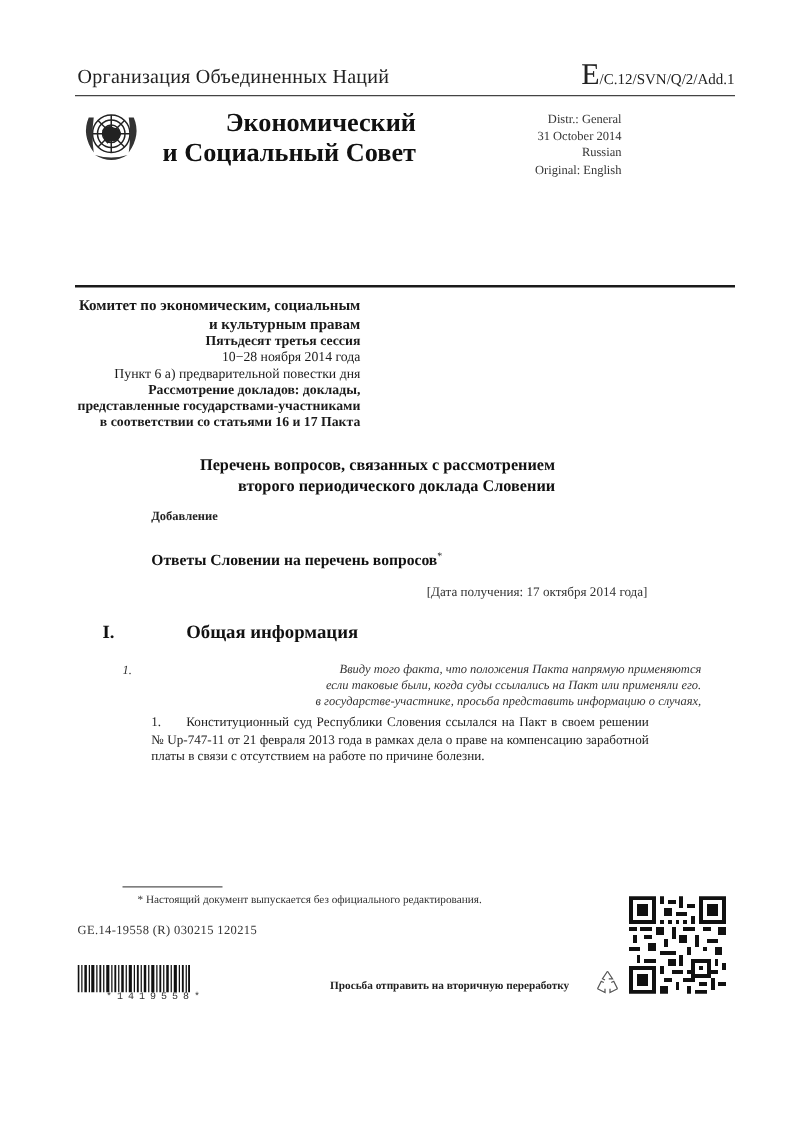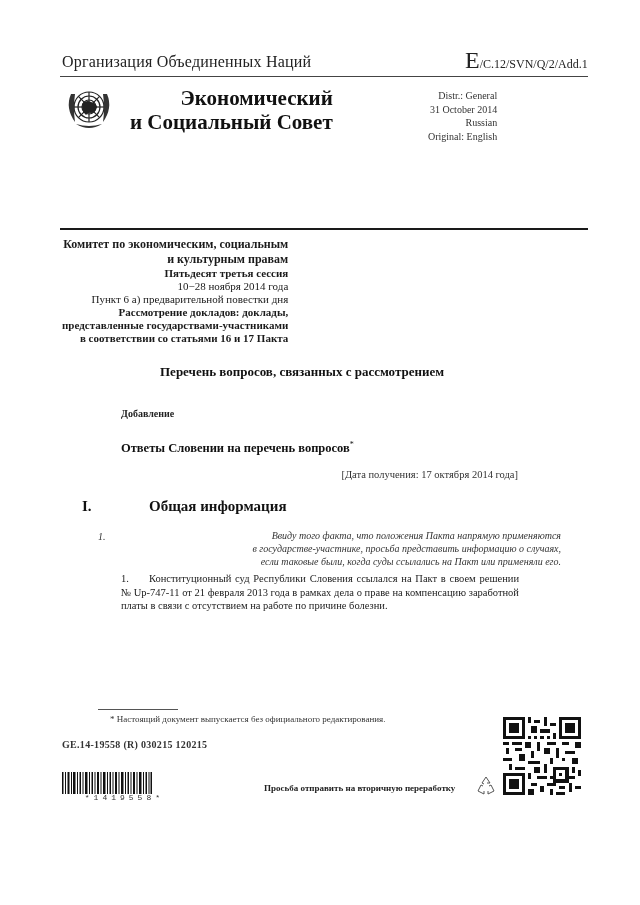--- a/index.html
+++ b/index.html
@@ -22,21 +22,21 @@
     .replies sup { font-size: 8px; font-weight: normal; }
     .received { left: 0; top: 469px; width: 518px; text-align: right; font-size: 10.5px; color: #333; }
     .section-num { left: 82px; top: 498px; font-size: 15px; font-weight: bold; color: #111; }
     .section-title { left: 121px; top: 498px; font-size: 15px; font-weight: bold; color: #111; margin-left: 28px; }
     .q-num { left: 98px; top: 531px; font-size: 10px; font-style: italic; color: #333; }
     .q-text { left: 121px; top: 529px; width: 400px; font-size: 10px; font-style: italic; line-height: 13px; color: #333; margin-left: 40px; }
     .answer { left: 121px; top: 572px; width: 398px; font-size: 10.5px; line-height: 13.5px; text-align: justify; color: #222; }
     .answer .num { display: inline-block; width: 28px; text-indent: 0; }
     .fn-rule { left: 98px; top: 709px; width: 80px; height: 1px; background: #555; }
     .footnote { left: 110px; top: 714px; font-size: 9px; color: #333; }
-    .job { left: 62px; top: 739px; font-size: 10px; color: #333; letter-spacing: 0.3px; font-weight: bold; }
+    .job { left: 62px; top: 739px; font-size: 10px; color: #333; letter-spacing: 0.3px; }
     .barcode { left: 62px; top: 772px; width: 90px; height: 22px; }
     .barcode-text { left: 62px; top: 793px; width: 90px; font-size: 8px; letter-spacing: 4px; color: #333; font-family: "Liberation Mono", monospace; margin-left: 12px; }
     .recycle-text { left: 264px; top: 783px; font-size: 9px; font-weight: bold; color: #222; }
     .recycle-icon { left: 474px; top: 774px; width: 24px; height: 24px; }
     .qr { left: 503px; top: 717px; width: 78px; height: 78px; }
   </style>
 </head>
 <body>
 
 <div class="abs org-name">Организация Объединенных Наций</div>
@@ -85,38 +85,39 @@
   <div class="b">Пятьдесят третья сессия</div>
   <div>10−28 ноября 2014 года</div>
   <div>Пункт 6 а) предварительной повестки дня</div>
   <div class="b">Рассмотрение докладов: доклады,</div>
   <div class="b">представленные государствами-участниками</div>
   <div class="b">в соответствии со статьями 16 и 17 Пакта</div>
 </div>
 
 <div class="abs title">
   <div>Перечень вопросов, связанных с рассмотрением</div>
+  <div>второго периодического доклада Словении</div>
 </div>
 
 <div class="abs addendum">Добавление</div>
 
 <div class="abs replies">
   <span>Ответы Словении на перечень вопросов</span><sup>*</sup>
 </div>
 
 <div class="abs received">[Дата получения: 17 октября 2014 года]</div>
 
 <div class="abs section-num">I.</div>
 <div class="abs section-title">Общая информация</div>
 
 <div class="abs q-num">1.</div>
 <div class="abs q-text">
   <div>Ввиду того факта, что положения Пакта напрямую применяются</div>
+  <div>если таковые были, когда суды ссылались на Пакт или применяли его.</div>
   <div>в государстве-участнике, просьба представить информацию о случаях,</div>
-  <div>если таковые были, когда суды ссылались на Пакт или применяли его.</div>
 </div>
 
 <div class="abs answer">
   <span class="num">1.</span><span>Конституционный суд Республики Словения ссылался на Пакт в своем решении № Up-747-11 от 21 февраля 2013 года в рамках дела о праве на компенсацию заработной платы в связи с отсутствием на работе по причине болезни.</span>
 </div>
 
 <div class="abs fn-rule"></div>
 <div class="abs footnote">*  Настоящий документ выпускается без официального редактирования.</div>
 
 <div class="abs job">GE.14-19558  (R)   030215   120215</div>

